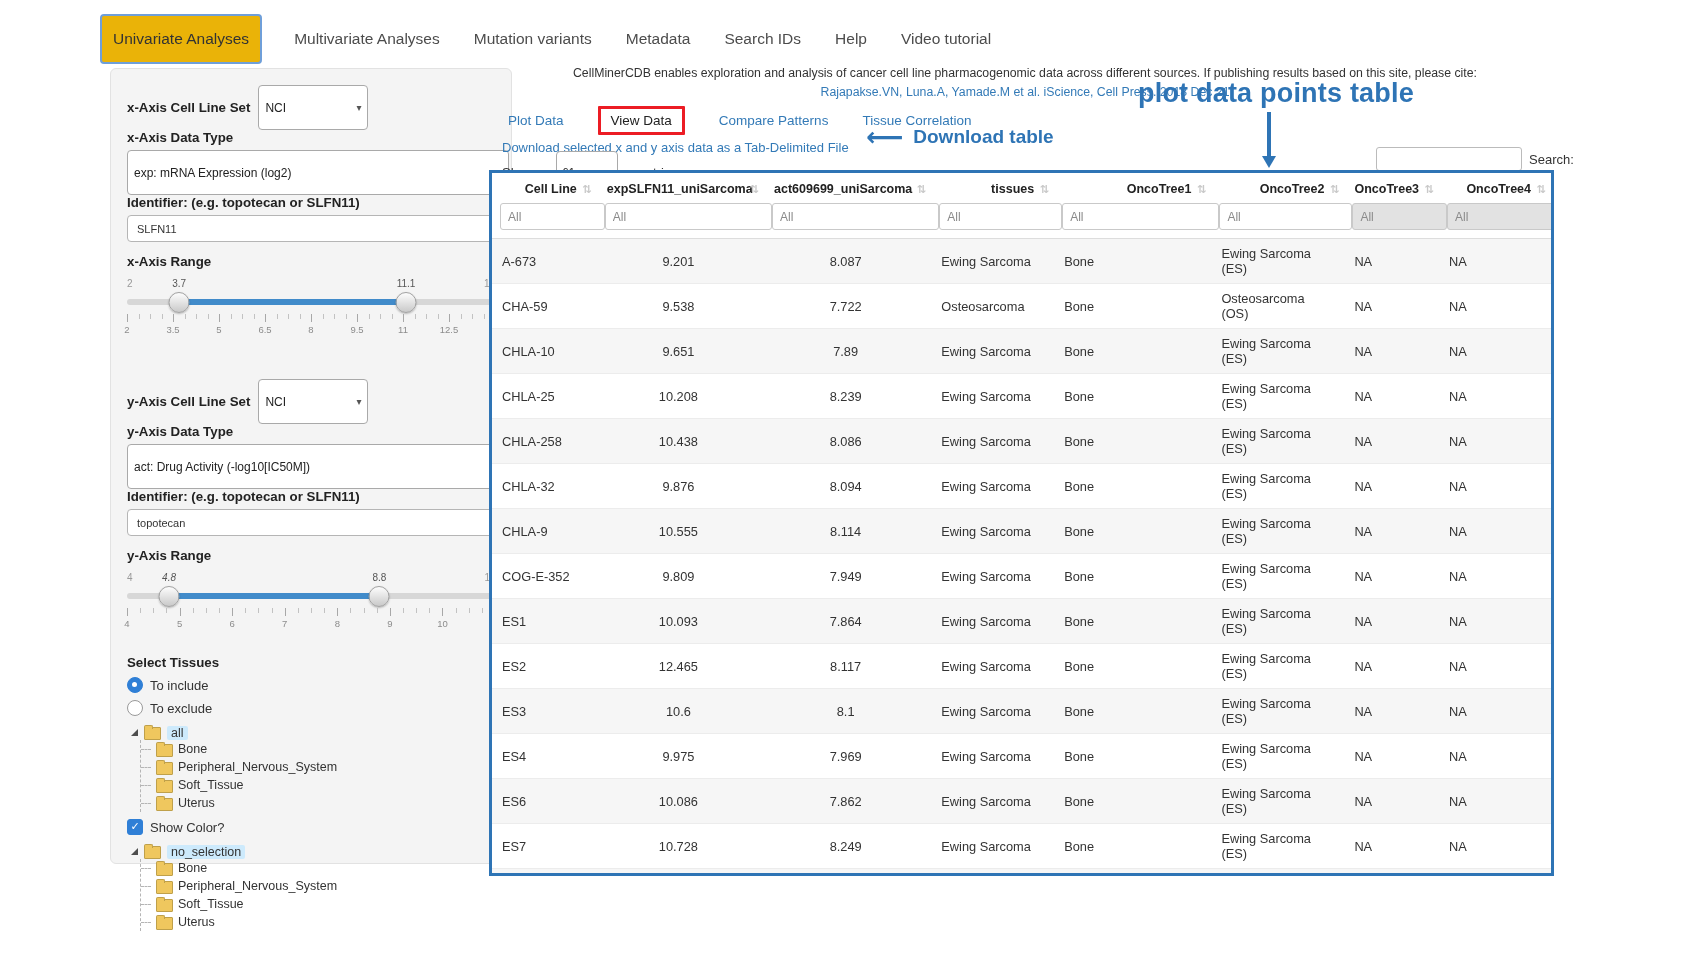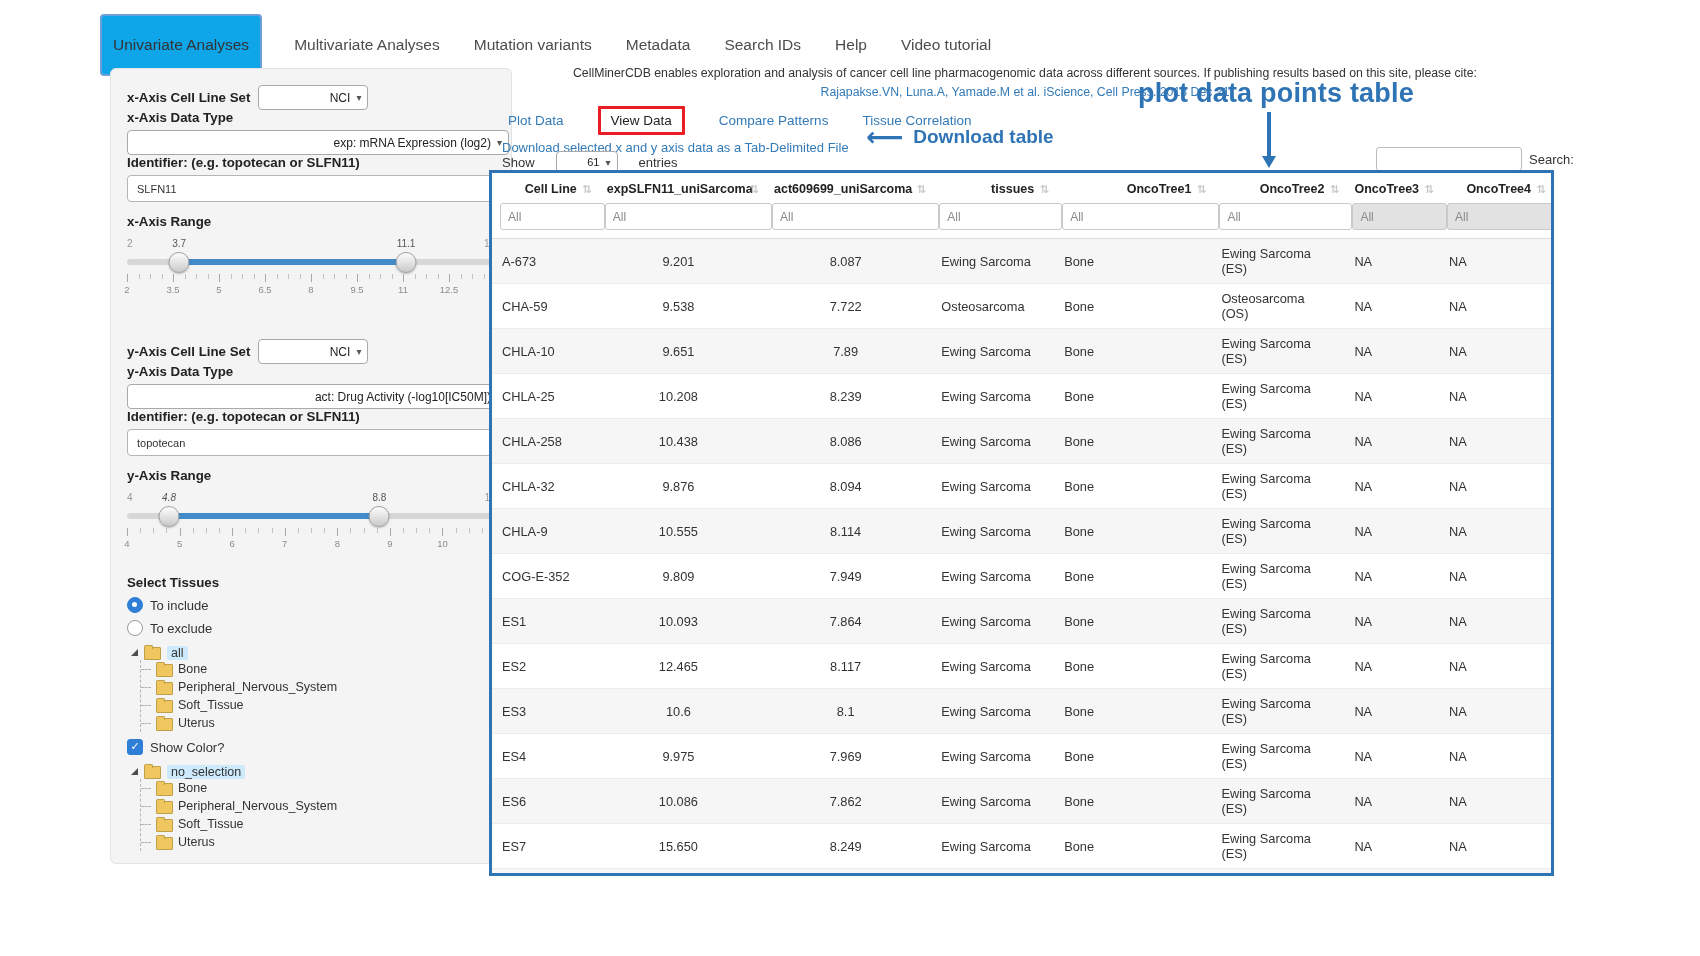--- a/index.html
+++ b/index.html
@@ -4,29 +4,29 @@
 <style>
   html,body{margin:0;padding:0}
   body{width:1700px;height:956px;position:relative;background:#fff;
        font-family:"Liberation Sans","DejaVu Sans",sans-serif;color:#333;overflow:hidden;font-size:13px}
   .page{position:absolute;inset:0}
 
   
   .main-nav{position:absolute;left:100px;top:14px;display:flex;align-items:center;gap:30px;
             font-size:15.5px;color:#4c4c4c;white-space:nowrap}
   .nav-tab{padding:7px 2px;cursor:pointer}
-  .nav-tab.nav-active{border:2.5px solid #6f9fd9;border-radius:4px;padding:20px 11px;color:#333;background:#0ea5e9}
+  .nav-tab.nav-active{border:2.5px solid #6f9fd9;border-radius:4px;padding:14px 11px;color:#333;background:#eab308}
 
   
   .sidebar{position:absolute;left:110px;top:68px;width:368px;height:762px;background:#f4f4f4;
            border:1px solid #e2e2e2;border-radius:6px;padding:16px;font-size:13px}
   .sb-row{display:flex;align-items:center;gap:8px}
   .sb-label{font-weight:bold;font-size:13.3px;color:#222}.mt8{margin-top:0}.mt10{margin-top:10px}.mt12{margin-top:12px}.mt16{margin-top:16px}
   .sel{background:#fff;border:1px solid #a9a9a9;border-radius:4px;height:23px;display:inline-flex;
-       align-items:center;justify-content:flex-end;padding:0 6px;font-size:12px;color:#222;cursor:pointer}
+       align-items:center;justify-content:space-between;padding:10px 6px;font-size:12px;color:#222;cursor:pointer}
   .sel-small{width:96px}
   .sel-wide{width:100%;margin-top:5px}
   .caret{font-size:10px;color:#555;margin-left:6px}
   .text-input{width:100%;height:25px;border:1px solid #b5b5b5;border-radius:4px;background:#fff;
               font-size:11px;padding:0 9px;color:#333;margin-top:5px;font-family:inherit}
 
   
   .slider{position:relative;height:54px;margin-top:22px;width:100%}
   .s-end{position:absolute;top:-13px;font-size:10px;color:#999}
   .s-val{position:absolute;top:-13px;font-size:10px;color:#555;transform:translateX(-50%);padding:0 2px}
@@ -542,21 +542,21 @@
             <td class="num">10.086</td>
             <td class="num">7.862</td>
             <td>Ewing Sarcoma</td>
             <td>Bone</td>
             <td>Ewing Sarcoma (ES)</td>
             <td>NA</td>
             <td>NA</td>
           </tr>
           <tr>
             <td>ES7</td>
-            <td class="num">15.650</td>
+            <td class="num">10.728</td>
             <td class="num">8.249</td>
             <td>Ewing Sarcoma</td>
             <td>Bone</td>
             <td>Ewing Sarcoma (ES)</td>
             <td>NA</td>
             <td>NA</td>
           </tr>
           <tr class="odd">
             <td>ES8</td>
             <td class="num">10.449</td>

